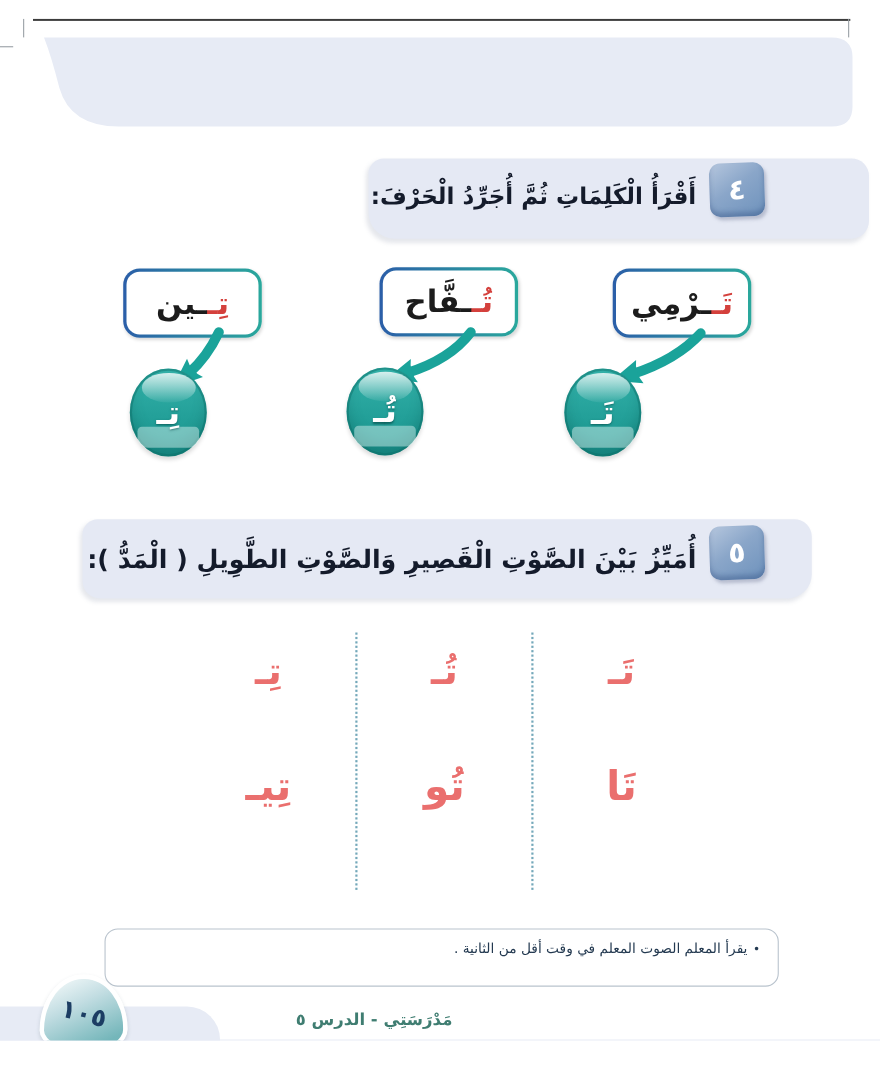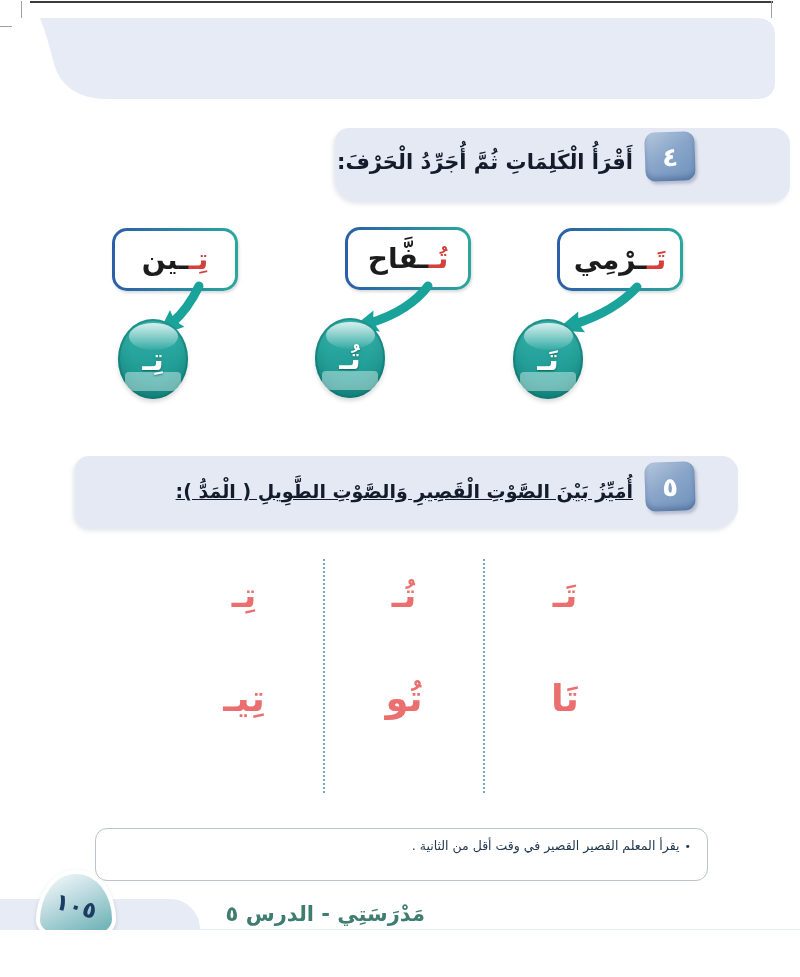--- a/index.html
+++ b/index.html
@@ -1,19 +1,19 @@
 <!DOCTYPE html>
 <html lang="ar"><head>
 <meta charset="utf-8">
 <style>
   * { margin:0; padding:0; box-sizing:border-box; }
   body { background:#fff; }
   #page {
     position:relative; width:800px; height:929px; background:#ffffff;
-    font-family:"DejaVu Sans", sans-serif; overflow:hidden; margin:1px auto;
+    font-family:"DejaVu Sans", sans-serif; overflow:hidden; margin:17px auto;
   }
   
   .topline { position:absolute; left:30px; top:0; width:743px; height:2px; background:#3c3c3c; }
   .crop { position:absolute; background:#9aa0a6; }
   .crop-tl-v { left:21px; top:0; width:1px; height:17px; }
   .crop-tl-h { left:0; top:25px; width:12px; height:1px; }
   .crop-tr-v { left:771px; top:0; width:1px; height:17px; }
 
   
   .header-svg { position:absolute; left:0; top:0; width:800px; height:110px; }
@@ -30,21 +30,21 @@
     display:flex; align-items:center; justify-content:center;
     color:#fff; font-size:26px; font-weight:bold;
   }
   .numbox4 { left:645px; top:131px; }
   .numbox5 { left:645px; top:461px; }
   .sec-title {
     position:absolute; right:167px; direction:rtl; text-align:right;
     color:#141b2b; font-weight:bold; white-space:nowrap;
   }
   .title4 { top:149px; font-size:21px; }
-  .title5 { top:479px; font-size:19px;text-decoration:underline; }
+  .title5 { top:479px; font-size:23px; }
 
   
   .card {
     position:absolute; width:126px; height:63px; border-radius:15px; padding:3px;
     background:linear-gradient(90deg,#2b5ea8,#2aa89c);
     box-shadow:1px 2px 3px rgba(0,0,0,.15);
   }
   .card-inner {
     width:100%; height:100%; background:#fff; border-radius:12px;
     display:flex; align-items:center; justify-content:center;
@@ -99,21 +99,21 @@
     border:1.5px solid #b9c3cd; border-radius:12px; background:#fff;
     direction:rtl; padding:7px 16px 0 10px; color:#233950; font-size:12.5px; line-height:19px;
   }
   .note .bullet-dot { color:#233950; margin-left:5px; font-size:11px; }
 
   
   .footer-step { position:absolute; left:0; top:898px; width:200px; height:60px; background:#e7ebf5; border-radius:0 30px 0 0; }
   .footer-band { position:absolute; left:0; top:928px; width:800px; height:49px; background:#e7ebf5; }
   .lesson {
     position:absolute; left:255px; top:901px; width:170px; text-align:center;
-    direction:rtl; font-size:21px; font-weight:bold; color:#3f7d71; white-space:nowrap;
+    direction:rtl; font-size:15px; font-weight:bold; color:#3f7d71; white-space:nowrap;
   }
   .pagenum {
     position:absolute; left:36px; top:869px; width:80px; height:72px;
     background:linear-gradient(155deg,#eef6f7 8%,#c2dde2 38%,#74b6ba 85%);
     border:4px solid #ffffff;
     border-radius:50% 50% 44% 52% / 72% 70% 32% 30%;
     display:flex; align-items:center; justify-content:center;
     box-shadow:0 2px 4px rgba(60,90,100,.2);
   }
   .pagenum span { transform:rotate(15deg); font-size:23px; font-weight:bold; color:#1c3d63; }
@@ -193,21 +193,21 @@
       <div class="gcell gshort">تُـ</div>
       <div class="gcell glong">تُو</div>
     </div>
     <div class="gcol">
       <div class="gcell gshort">تِـ</div>
       <div class="gcell glong">تِيـ</div>
     </div>
   </div>
 
   <div class="note">
-    <div><span class="bullet-dot">•</span><span>يقرأ المعلم القصير القصير في وقت أقل من الثانية .</span></div>
+    <div><span class="bullet-dot">•</span><span>يقرأ المعلم الصوت المعلم في وقت أقل من الثانية .</span></div>
   </div>
 
   <div class="footer-step"></div>
   <div class="footer-band"></div>
   <div class="lesson">مَدْرَسَتِي - الدرس ٥</div>
   <div class="pagenum">
     <span>١٠٥</span>
   </div>
 
 </div>

